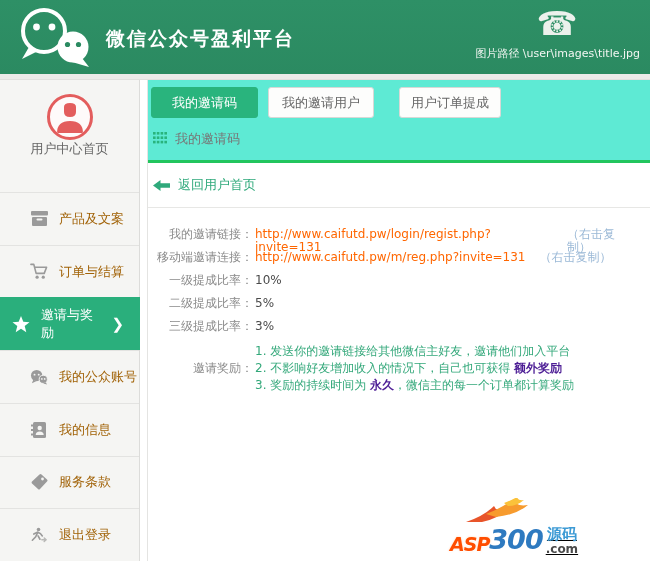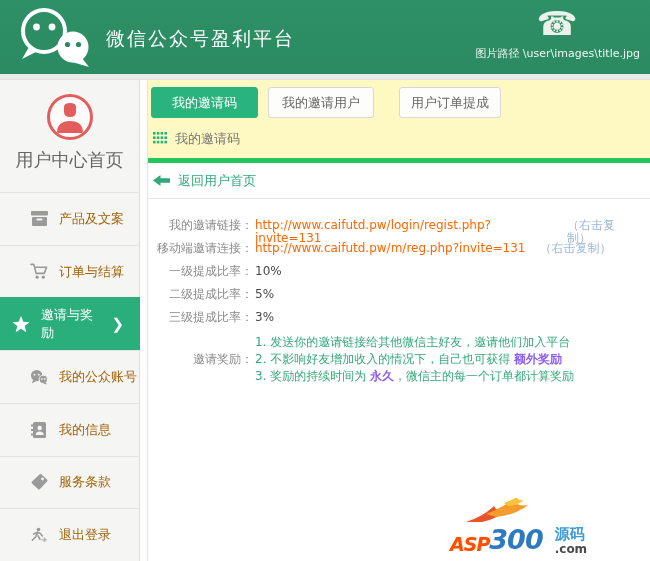--- a/index.html
+++ b/index.html
@@ -12,87 +12,87 @@
   .page { position:absolute; inset:0; }
 
   
   .header {
     position:absolute; top:0; left:0; width:650px; height:74px;
     background:linear-gradient(180deg,#2e9066 0%, #2b8a61 100%);
   }
   .logo { position:absolute; left:12px; top:6px; width:88px; height:62px; }
   .app-title {
     position:absolute; left:106px; top:26px;
-    color:#ffffff; font-size:19px; font-weight:normal; letter-spacing:2px;
+    color:#ffffff; font-size:19px; font-weight:bold; letter-spacing:2px;
   }
   .header-right { position:absolute; right:8px; top:4px; width:170px; text-align:center; }
   .phone-icon { font-size:33px; color:#ecf1ec; line-height:40px; height:42px; }
   .img-path { color:#f2f6f2; font-size:11px; white-space:nowrap; text-align:right; padding-right:2px; }
 
   .substrip { position:absolute; top:74px; left:0; width:650px; height:6px; background:#ebebe9; border-bottom:1px solid #e0e0de; }
 
   
   .sidebar {
     position:absolute; left:0; top:80px; width:140px; height:481px;
     background:#f5f5f3; border-right:1px solid #dcdcda;
     display:flex; flex-direction:column;
   }
   .user-block { height:112px; text-align:center; padding-top:14px; cursor:pointer; }
   .avatar { width:46px; height:46px; margin:0 auto; border:3px solid #e35d5d; border-radius:50%;
             display:flex; align-items:center; justify-content:center; background:#fefafa; overflow:hidden; }
-  .user-label { margin-top:8px; color:#666; font-size:18px; }
+  .user-label { color:#666; font-size:13px; }
   .side-item {
     flex:1; border-top:1px solid #e3e3e1; display:flex; align-items:center;
     padding-left:30px; gap:11px; color:#a16207; font-size:13px; cursor:pointer;
   }
   .side-item .sicon { width:18px; height:18px; display:flex; align-items:center; justify-content:center; }
   .side-item.active { background:#2aaf7c; border-top-color:#2aaf7c; color:#fff; margin-right:-1px;padding-left:12px; }
   .side-item.active .slabel { color:#fff; }
   .chev { margin-left:auto; margin-right:16px; font-size:15px; font-weight:bold; color:#fff; }
 
   
   .main { position:absolute; left:140px; top:80px; width:510px; height:481px; background:#fff; }
   .panel { margin-left:7px; height:100%; border-left:1px solid #e4e4e2; }
-  .tabzone { background:#fef9c3; border-bottom:5px solid #22c55e; height:83px; padding-top:7px; }
+  .tabzone { background:#5eead4; border-bottom:3px solid #22c55e; height:83px; padding-top:7px; }
   .tabs { display:flex; padding-left:3px; }
   .tab {
     height:31px; border-radius:3px; font-size:13px; line-height:29px; text-align:center;
     border:1px solid #d8d8d6; background:#fdfdfc; color:#666; cursor:pointer;
     font-family:"DejaVu Sans","Liberation Sans",sans-serif;
   }
   .tab1 { width:107px; margin-left:0; }
   .tab2 { width:106px; margin-left:10px; }
   .tab3 { width:102px; margin-left:25px; }
   .tab.active { background:#29b47d; border-color:#29b47d; color:#fff; }
   .section-head { margin-top:12px; padding-left:5px; display:flex; align-items:center; gap:8px; color:#777; font-size:13px; }
 
-  .backrow { height:36px; border-bottom:1px solid #e7e7e5; display:flex; align-items:center; gap:8px; padding-left:5px; background:#fff; }
+  .backrow { height:45px; border-bottom:1px solid #e7e7e5; display:flex; align-items:center; gap:8px; padding-left:5px; background:#fff; }
   .back-link { color:#2fa97b; font-size:13px; text-decoration:none; cursor:pointer; }
 
   .content { padding:20px 12px 0 5px; font-size:12px; }
   .crow { display:flex; align-items:baseline; height:13px; margin-bottom:10px; line-height:13px; }
   .clabel { width:100px; text-align:right; color:#8a8a8a; flex:none; }
   .cvalue { margin-left:2px; color:#4a4a4a; }
   .cvalue.link { color:#ff6600; text-decoration:none; cursor:pointer; }
   .copy-hint { margin-left:14px; color:#9ab8d6; }
 
   .reward { display:flex; margin-top:4px; }
   .reward .clabel { align-self:center; }
   .rlines { margin-left:2px; line-height:17px; color:#33a87a; }
-  .hl { color:#8b5cf6; font-weight:bold;text-align:center; }
+  .hl { color:#4c1d95; font-weight:bold;text-align:center; }
 
   
   .watermark { position:absolute; right:10px; bottom:4px; width:190px; height:56px; }
   .wm-flame { position:absolute; left:14px; top:-3px; }
   .wm-text { position:absolute; left:0; bottom:2px; display:flex; align-items:flex-end; white-space:nowrap; }
   .wm-asp { color:#ff4d00; font-size:19px; font-weight:900; font-style:italic; letter-spacing:-1px;
             text-shadow:0 1px 0 #fff, 0 0 2px rgba(255,120,0,.35); }
   .wm-300 { color:#2e7ac0; font-size:27px; font-weight:900; font-style:italic; letter-spacing:-1px;
             text-shadow:0 1px 0 #fff; }
-  .wm-right { display:flex; flex-direction:column; align-items:flex-start; margin-left:12px; line-height:1; }
+  .wm-right { display:flex; flex-direction:column; align-items:center; margin-left:3px; line-height:1;text-decoration:underline; }
   .wm-cn { color:#3d9bd5; font-size:15px; font-weight:bold; }
   .wm-com { color:#4a4a4a; font-size:12px; font-weight:bold; margin-top:1px; }
 </style>
 </head>
 <body>
 
 <div class="page">
 
   <div class="header">
     <div class="logo">

